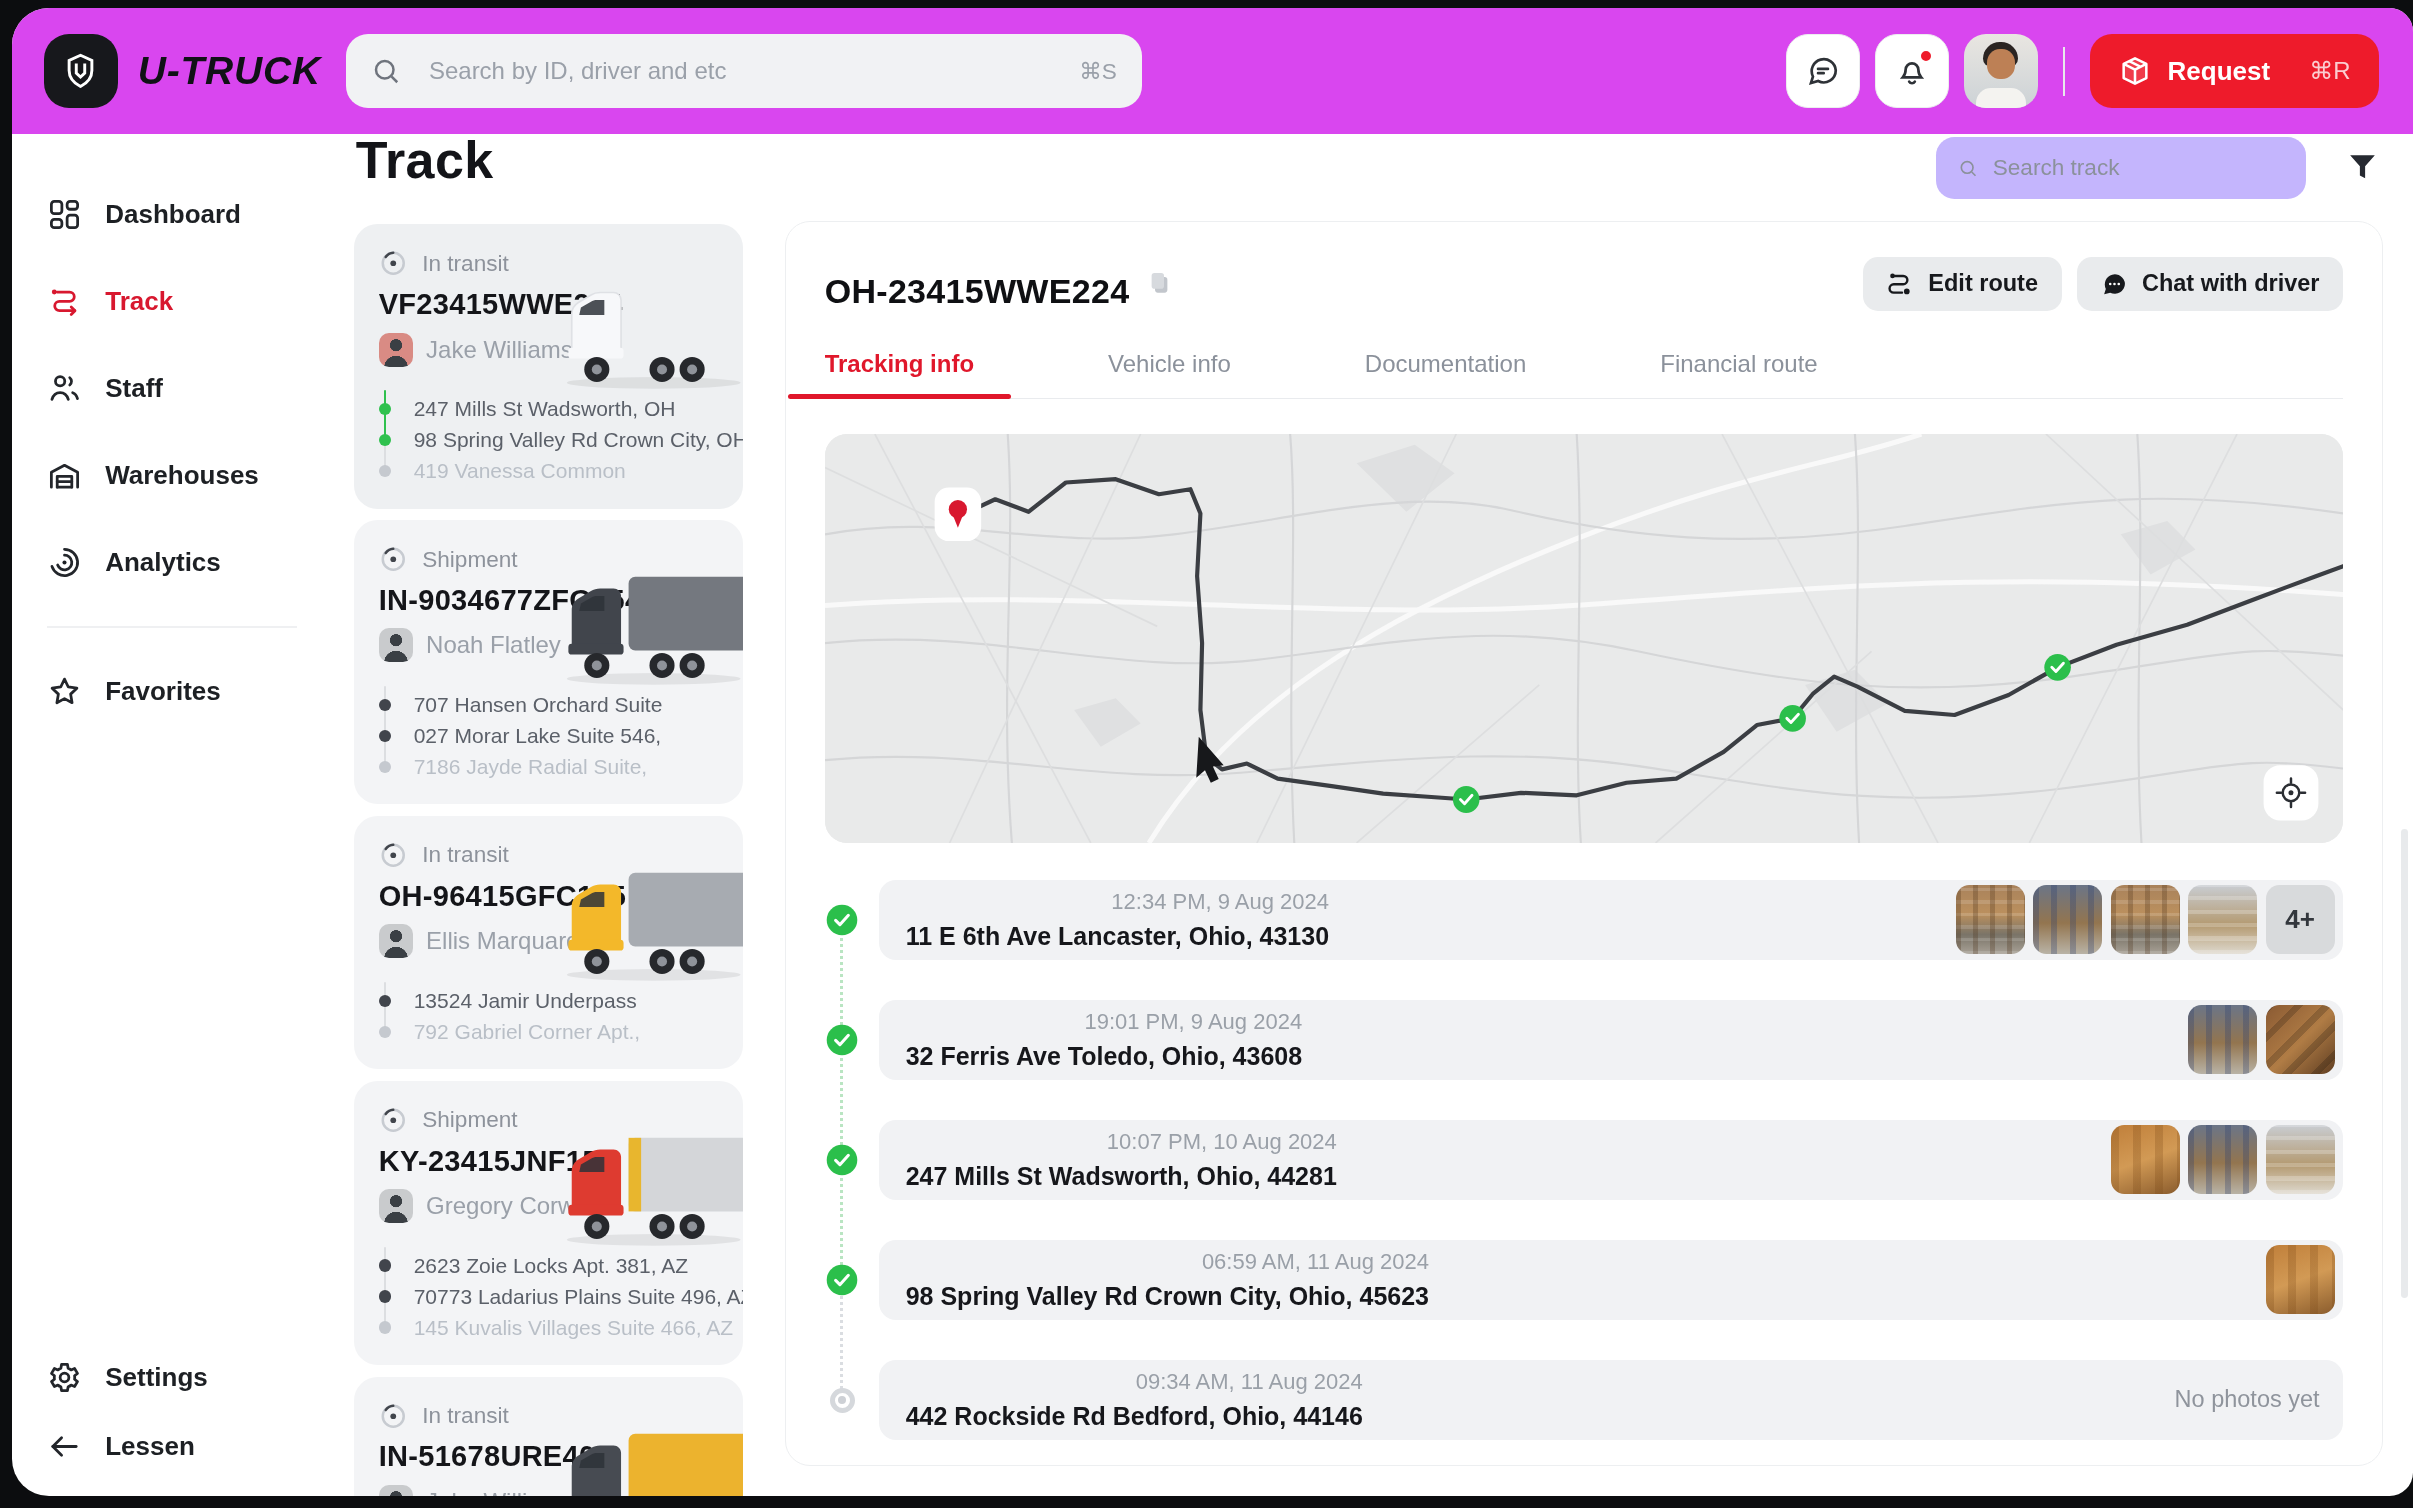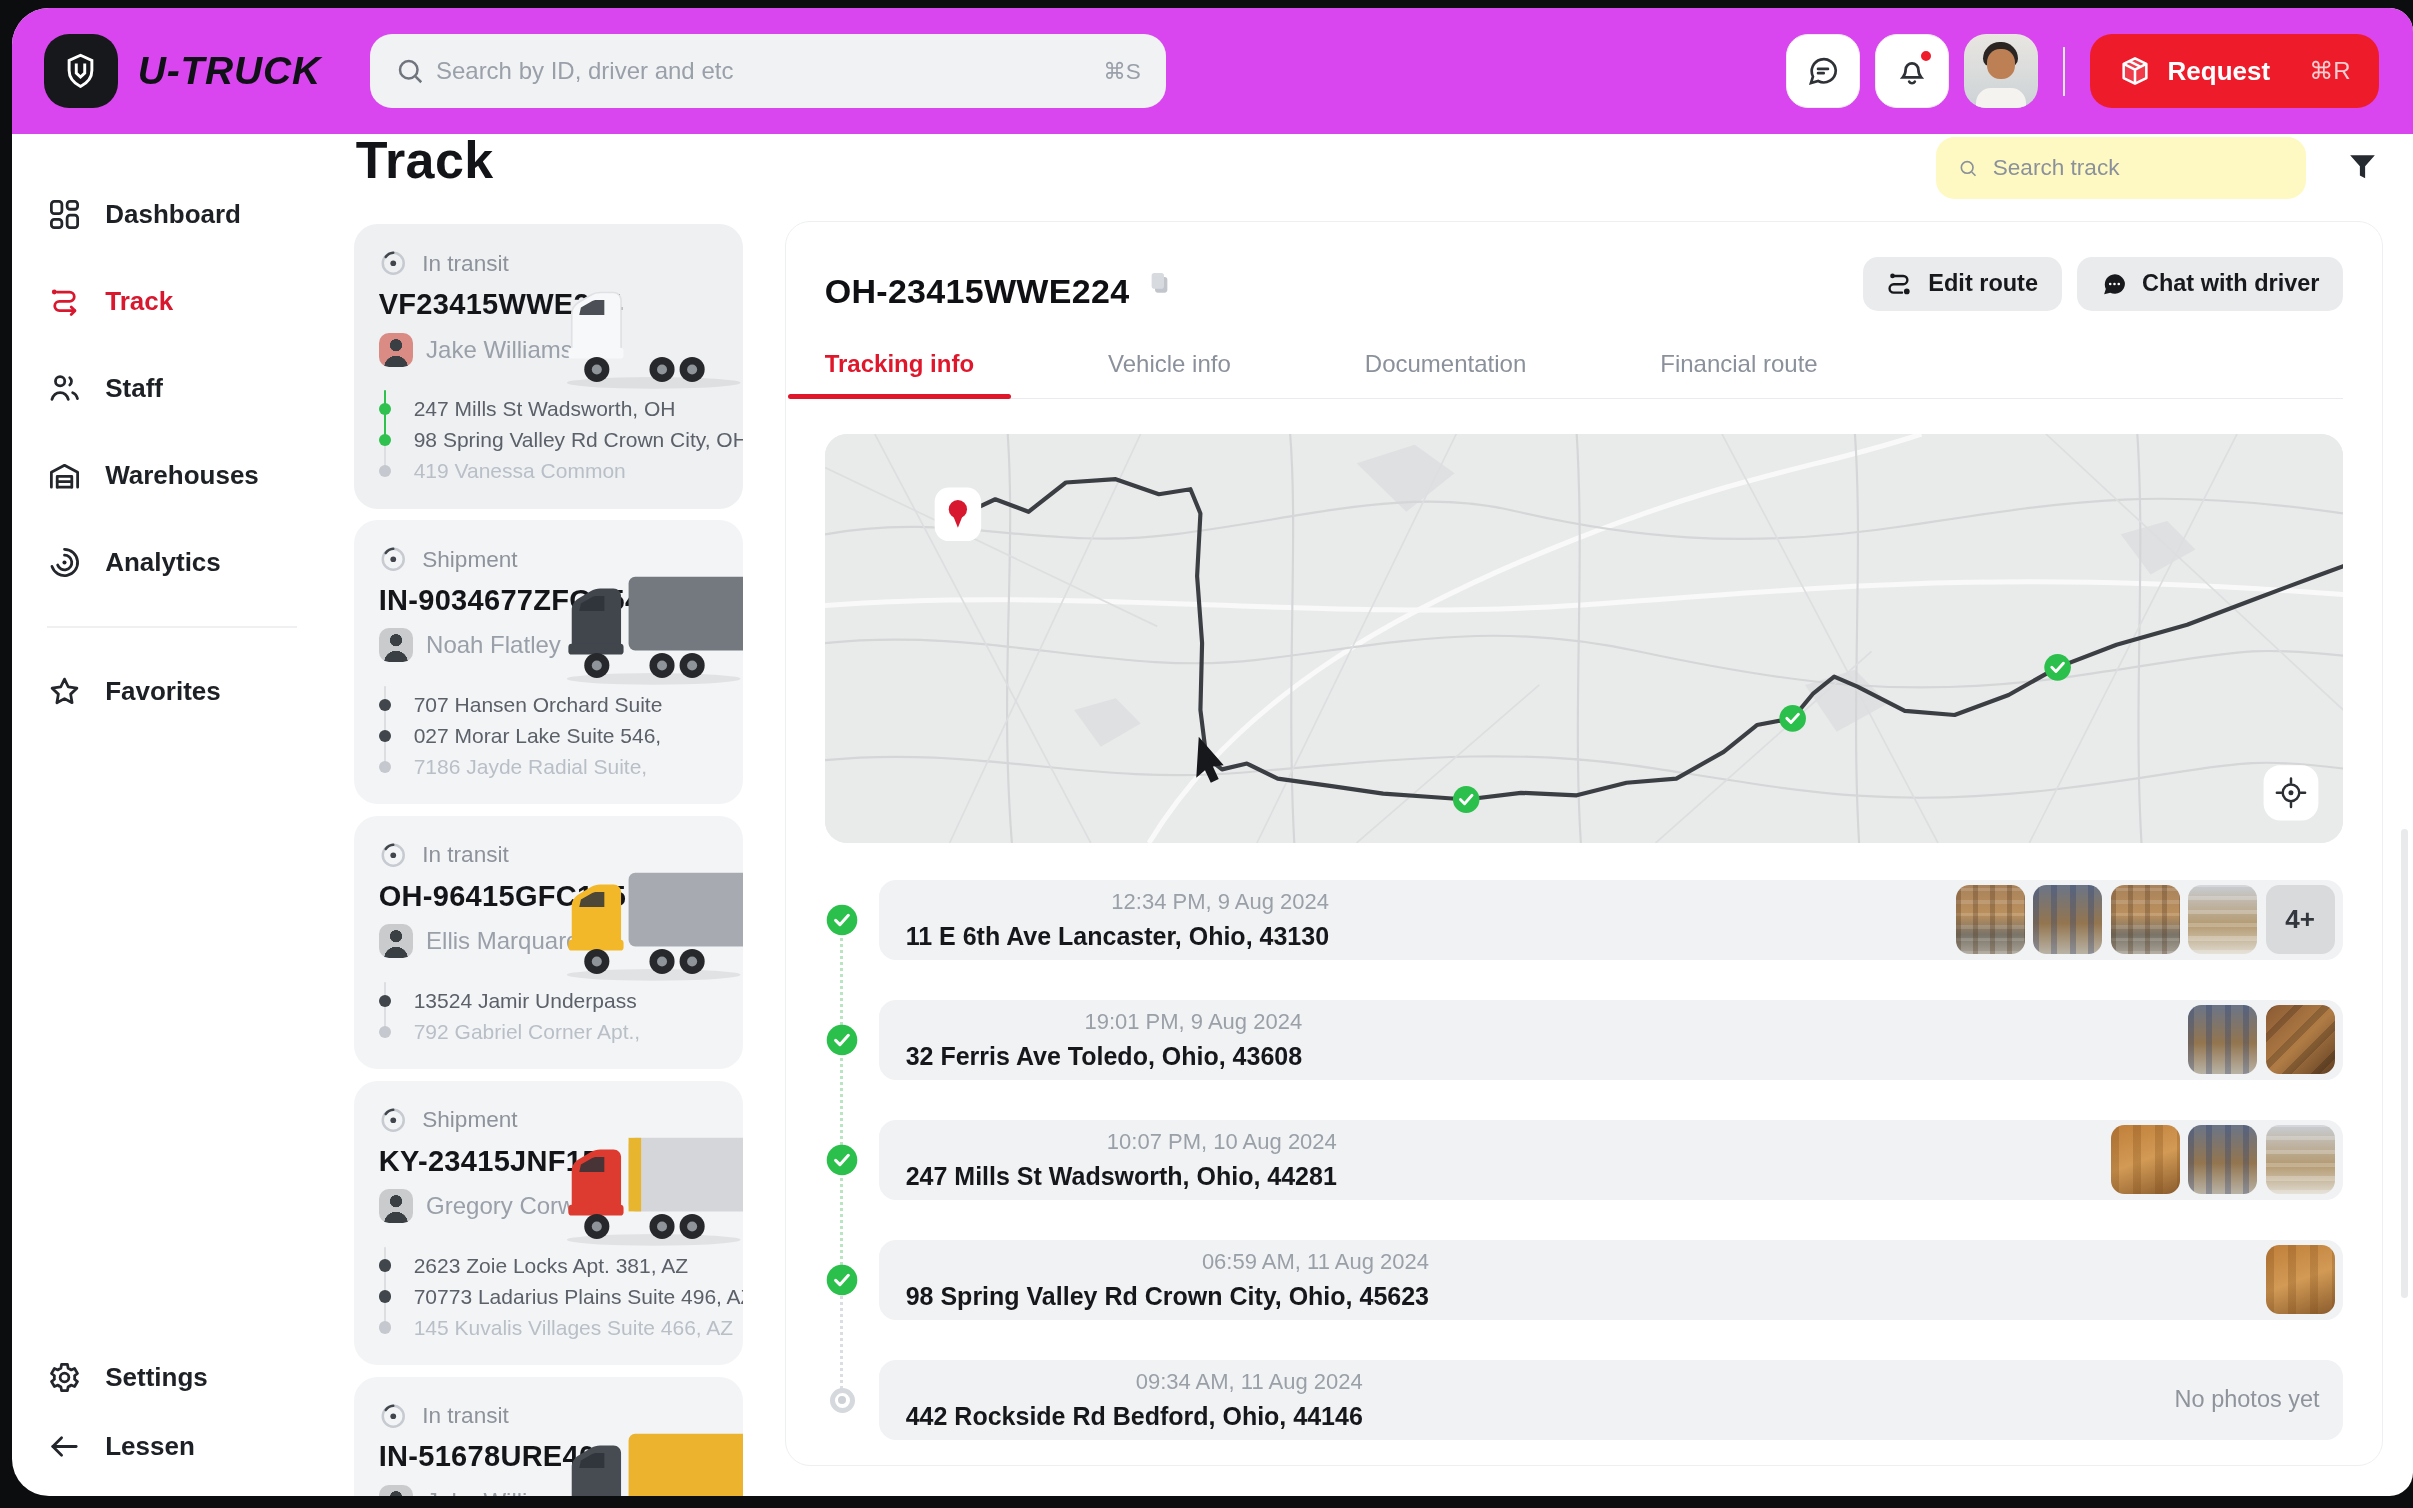--- a/index.html
+++ b/index.html
@@ -9,22 +9,22 @@
   .app { position:absolute; left:11.7px; top:8.4px; right:0; bottom:11.7px;
          background:#fff; border-radius:37px 23.5px 23.5px 37px; overflow:hidden; }
 
   
   .topbar { position:absolute; left:0; right:0; top:0; height:126px;
             display:flex; align-items:center; padding:0 34px 0 32px; background:#d946ef; }
   .logo { width:74px; height:74px; border-radius:25px; background:#17181c;
           display:flex; align-items:center; justify-content:center; flex:0 0 auto; }
   .brand { font-size:39px; font-weight:800; font-style:italic; letter-spacing:0.8px;
            margin-left:20px; color:#101116; }
-  .search { margin-left:49px; width:796px; height:74px; border-radius:22px; background:#f1f2f4;
-            display:flex; align-items:center; padding:0 25px; gap:11px; }
+  .search { margin-left:25px; width:796px; height:74px; border-radius:22px; background:#f1f2f4;
+            display:flex; align-items:center; padding:0 25px; gap:28px; }
   .search input { flex:1; border:0; background:transparent; outline:none;
                   font-size:24px; color:#33363c; font-family:inherit; }
   .search input::placeholder { color:#9aa0a9; }
   .kbd { font-size:22.6px; color:#9aa0a9; }
   .tb-right { margin-left:auto; display:flex; align-items:center; gap:15px; }
   .icon-btn { position:relative; width:74px; height:74px; border-radius:22px; background:#fff;
               border:1.7px solid #ecedef; display:flex; align-items:center; justify-content:center; cursor:pointer; }
   .bell-dot { position:absolute; right:15px; top:13.4px; width:14.2px; height:14.2px;
               border-radius:50%; background:#ee1b2b; border:2.5px solid #fff; }
   .avatar { position:relative; width:74px; height:74px; border-radius:22px; overflow:hidden;
@@ -48,21 +48,21 @@
   .side-item svg { width:35px; height:35px; stroke:#23262b; fill:none;
                    stroke-width:1.9; stroke-linecap:round; stroke-linejoin:round; }
   .side-item.active { color:#d8182f; }
   .side-item.active svg { stroke:#d8182f; }
   .side-divider { height:1.7px; background:#eff0f2; margin:20px 50px 20px 0; }
   .side-bottom { position:absolute; left:35px; bottom:25px; display:flex; flex-direction:column; gap:18.4px; }
 
   
   .page-title { position:absolute; left:344px; top:122px; font-size:52px; font-weight:700; color:#131418; letter-spacing:0.4px; }
   .track-search { position:absolute; left:1924px; top:129px; width:370px; height:62px; border-radius:18.4px;
-                  background:#fef9c3; display:flex; align-items:center; padding:0 22px; gap:15px; }
+                  background:#c4b5fd; display:flex; align-items:center; padding:0 22px; gap:15px; }
   .track-search input { flex:1; border:0; background:transparent; outline:none; font-size:22.6px; color:#33363c; font-family:inherit; }
   .track-search input::placeholder { color:#8b919b; }
   .filter-btn { position:absolute; left:2331px; top:141px; width:39px; height:39px;
                 background:none; border:0; cursor:pointer; }
 
   
   .track-list { position:absolute; left:342px; top:216px; width:389px; bottom:0;
                 display:flex; flex-direction:column; gap:11.7px; overflow:hidden; }
   .tcard { position:relative; background:#f3f4f6; border-radius:23.5px; padding:25px 25px 22px;
            flex:0 0 auto; overflow:hidden; cursor:pointer; }

